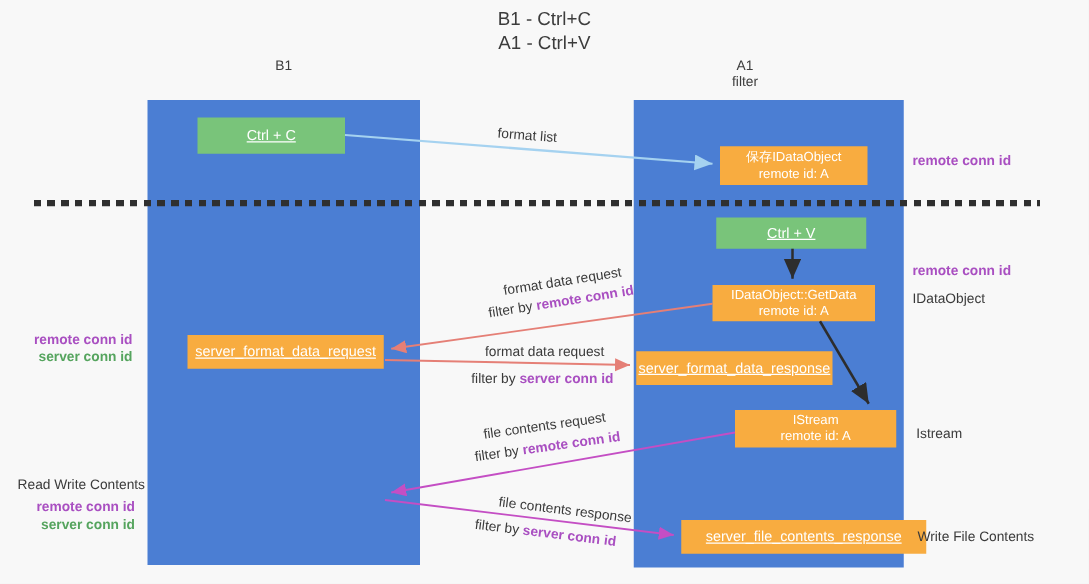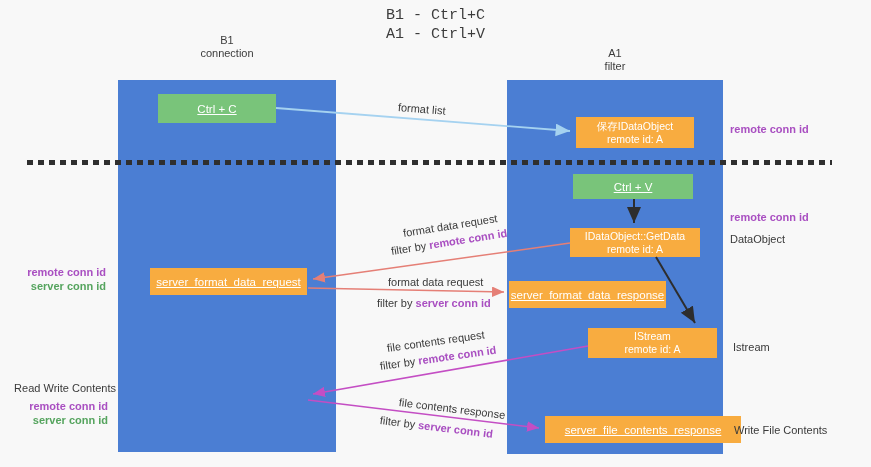--- a/index.html
+++ b/index.html
@@ -7,21 +7,21 @@
     font-family: "Liberation Sans", sans-serif;
     background:#f0f0f0;
   }
   #canvas {
     position:relative; width:871px; height:467px;
     background:#f8f8f8; overflow:hidden;
     font-family: "Liberation Sans", sans-serif;
   }
   .title {
     position:absolute; top:6px; left:0; width:871px;
-    text-align:center; font-size:15px; line-height:19px; color:#3c3c3c;font-family:Liberation Mono, monospace;
+    text-align:center; font-size:15px; line-height:19px; color:#3c3c3c;
   }
   .lane-header {
     position:absolute; text-align:center; font-size:11px; line-height:13px; color:#3c3c3c;
   }
   .lane {
     position:absolute; background:var(--lane,#4b7ed3);
   }
   .dashline {
     position:absolute; left:27px; top:160px; width:805px; height:5px;
     background:repeating-linear-gradient(90deg,#2f2f2f 0 6px,transparent 6px 11px);
@@ -50,25 +50,24 @@
 </head>
 <body>
 
 <div id="canvas">
 
   <div class="title">
     <div>B1 - Ctrl+C</div>
     <div>A1 - Ctrl+V</div>
   </div>
 
-  <div class="lane-header" style="left:118px; top:34px; width:218px;text-align:center;">
+  <div class="lane-header" style="left:118px; top:47px; width:218px;text-align:center;">
     <div>B1</div>
-    <div>connection</div>
   </div>
-  <div class="lane-header" style="left:507px; top:47px; width:216px;">
+  <div class="lane-header" style="left:488px; top:47px; width:216px;">
     <div>A1</div>
     <div>filter</div>
   </div>
 
   <div class="lane" style="left:118px; top:80px; width:218px; height:372px;"></div>
   <div class="lane" style="left:507px; top:80px; width:216px; height:374px;"></div>
 
   <div class="dashline"></div>
 
   <div class="box green one-line" style="left:158px; top:94px; width:118px; height:29px;">
@@ -148,21 +147,21 @@
     <span>filter by </span><span class="hl-purple">remote conn id</span>
   </div>
 
   <div class="alabel" style="left:399px; top:396px; transform:rotate(7deg);">file contents response</div>
   <div class="alabel" style="left:380px; top:414px; transform:rotate(7deg);">
     <span>filter by </span><span class="hl-purple">server conn id</span>
   </div>
 
   <div class="side-label bold-purple" style="left:730px; top:123px;">remote conn id</div>
   <div class="side-label bold-purple" style="left:730px; top:211px;">remote conn id</div>
-  <div class="side-label plain" style="left:730px; top:233px;">DataObject</div>
+  <div class="side-label plain" style="left:730px; top:233px;">IDataObject</div>
   <div class="side-label plain" style="left:733px; top:341px;">Istream</div>
   <div class="side-label plain" style="left:734px; top:424px;">Write File Contents</div>
 
   <div class="left-stack" style="left:0; top:265px; width:106px;">
     <div class="hl-purple">remote conn id</div>
     <div class="hl-green">server conn id</div>
   </div>
   <div class="left-stack" style="left:0; top:381px; width:116px; color:#3a3a3a;">Read Write Contents</div>
   <div class="left-stack" style="left:0; top:399px; width:108px;">
     <div class="hl-purple">remote conn id</div>

